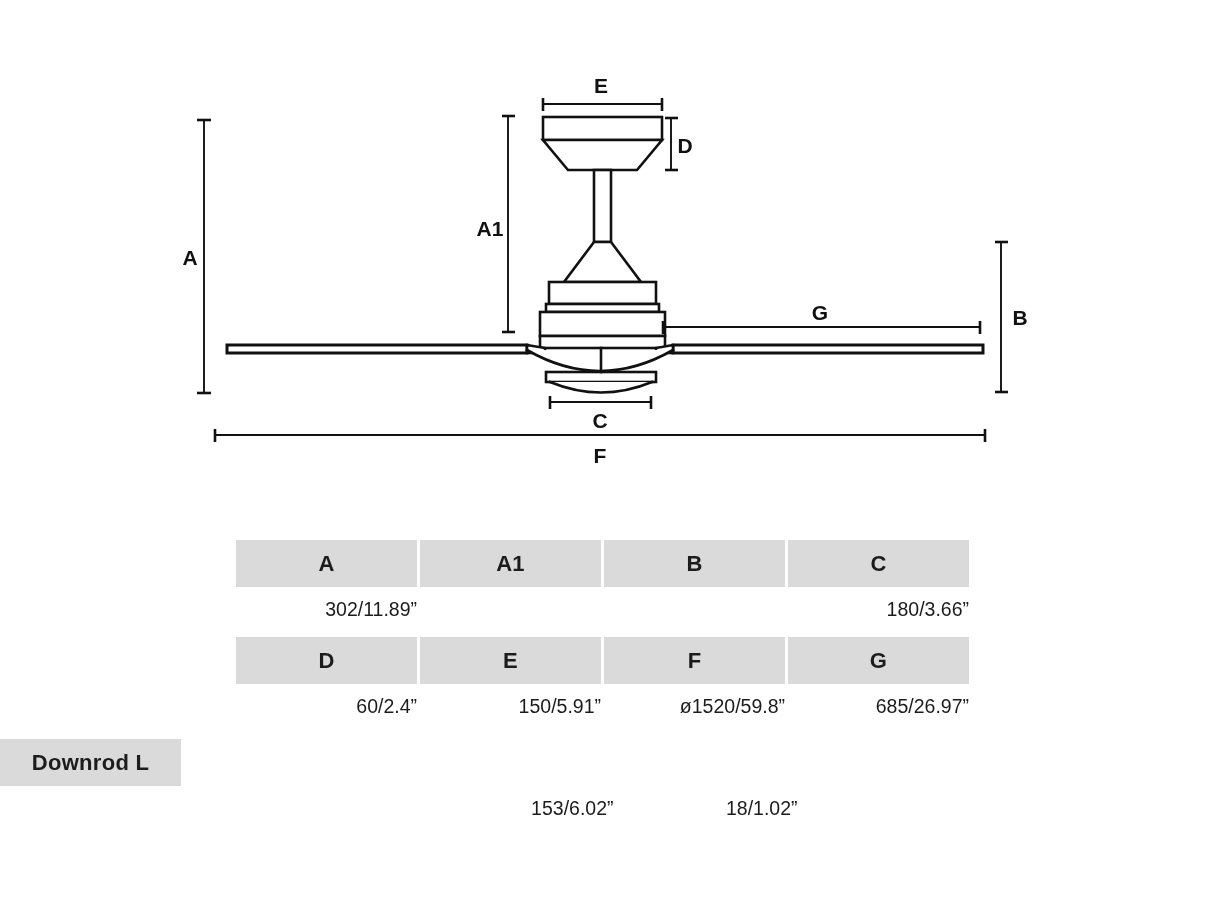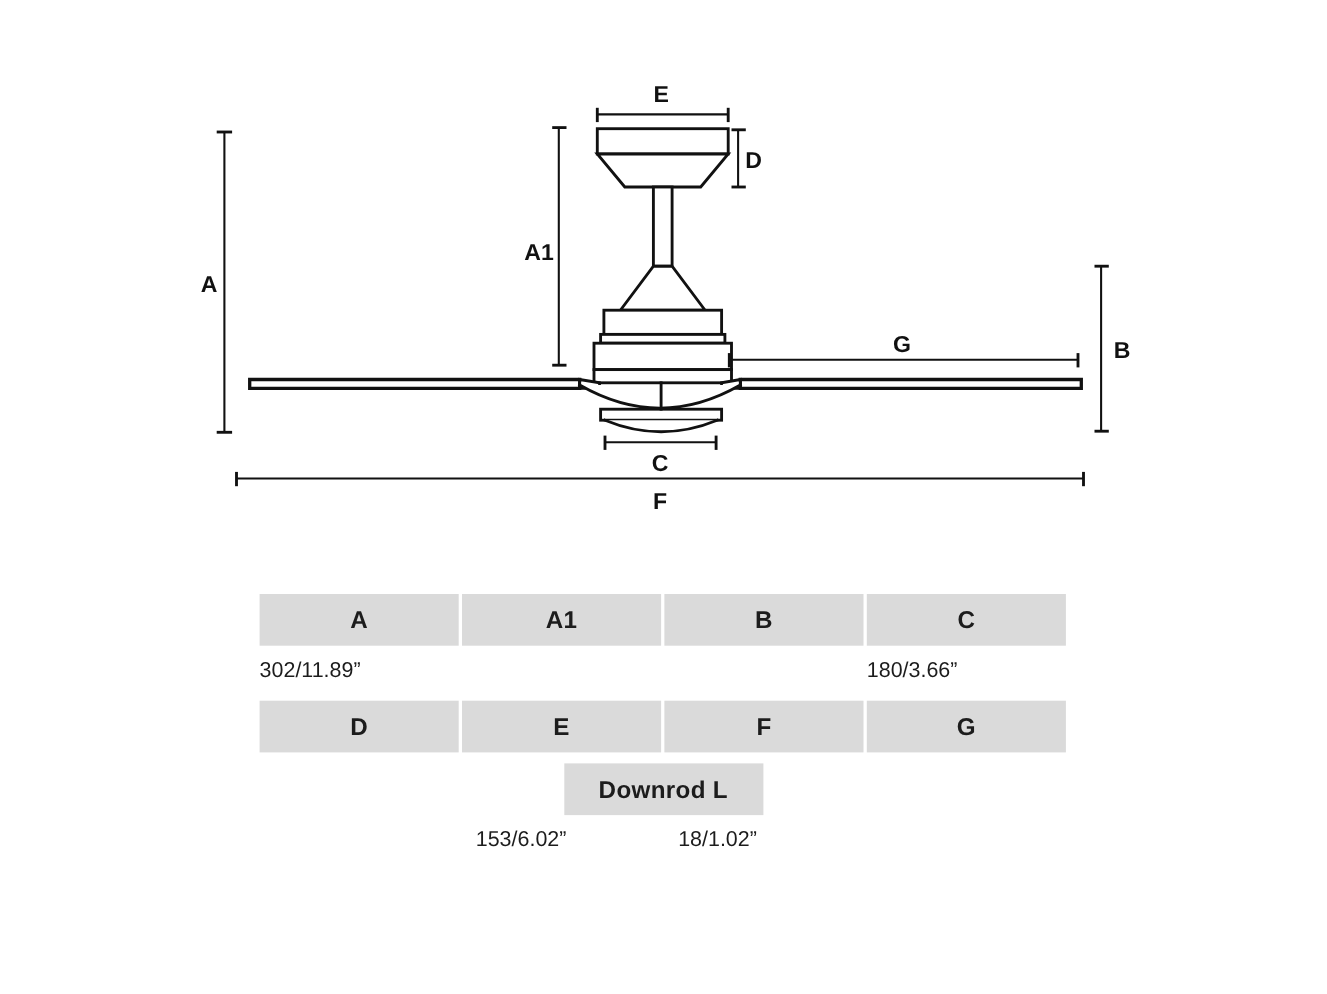--- a/index.html
+++ b/index.html
@@ -38,21 +38,21 @@
   }
   .tbl-block { position: relative; }
 
   .row-head {
     display: flex;
     gap: 3px;
     padding-left: 236px;
   }
   .row-head.centered {
     padding-left: 0;
-    justify-content: center;
+    justify-content: flex-start;
   }
   .cell-head {
     background: #dadada;
     height: 47px;
     line-height: 47px;
     text-align: center;
     font-weight: bold;
     font-size: 22px;
     color: #1c1c1c;
     letter-spacing: 0.3px;
@@ -65,21 +65,21 @@
     padding-left: 236px;
     height: 45px;
     align-items: center;
   }
   .row-vals.centered {
     padding-left: 0;
     justify-content: center;
     margin-left: 24px;
   }
   .cell-val {
-    text-align: left;
+    text-align: right;
     font-size: 19.5px;
     color: #1c1c1c;
     font-weight: 400;
   }
 
   .gap-sm { height: 5px; }
   .gap-md { height: 10px; }
 </style>
 </head>
 <body>
@@ -220,20 +220,26 @@
 
   <div class="gap-sm"></div>
 
   <div class="tbl-block">
     <div class="row-head">
       <div class="cell-head w-col">D</div>
       <div class="cell-head w-col">E</div>
       <div class="cell-head w-col">F</div>
       <div class="cell-head w-col">G</div>
     </div>
+    <div class="row-vals">
+      <div class="cell-val w-col">60/2.4”</div>
+      <div class="cell-val w-col">150/5.91”</div>
+      <div class="cell-val w-col">ø1520/59.8”</div>
+      <div class="cell-val w-col">685/26.97”</div>
+    </div>
   </div>
 
   <div class="gap-md"></div>
 
   <div class="tbl-block">
     <div class="row-head centered">
       <div class="cell-head w-col">Downrod L</div>
     </div>
     <div class="row-vals centered">
       <div class="cell-val w-col">153/6.02”</div>

